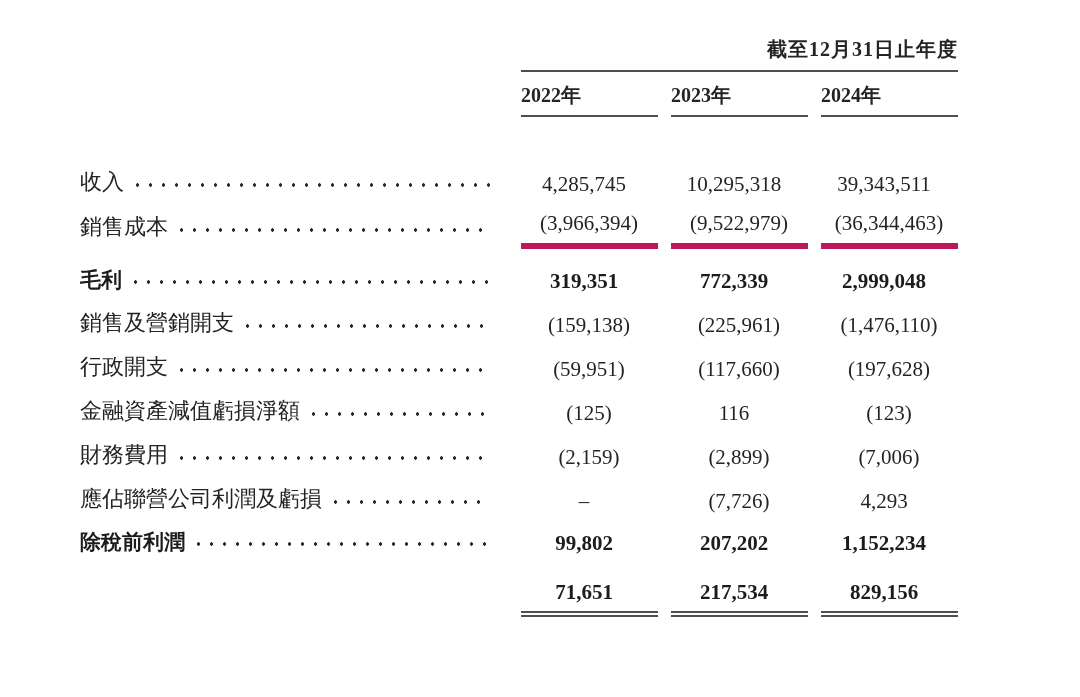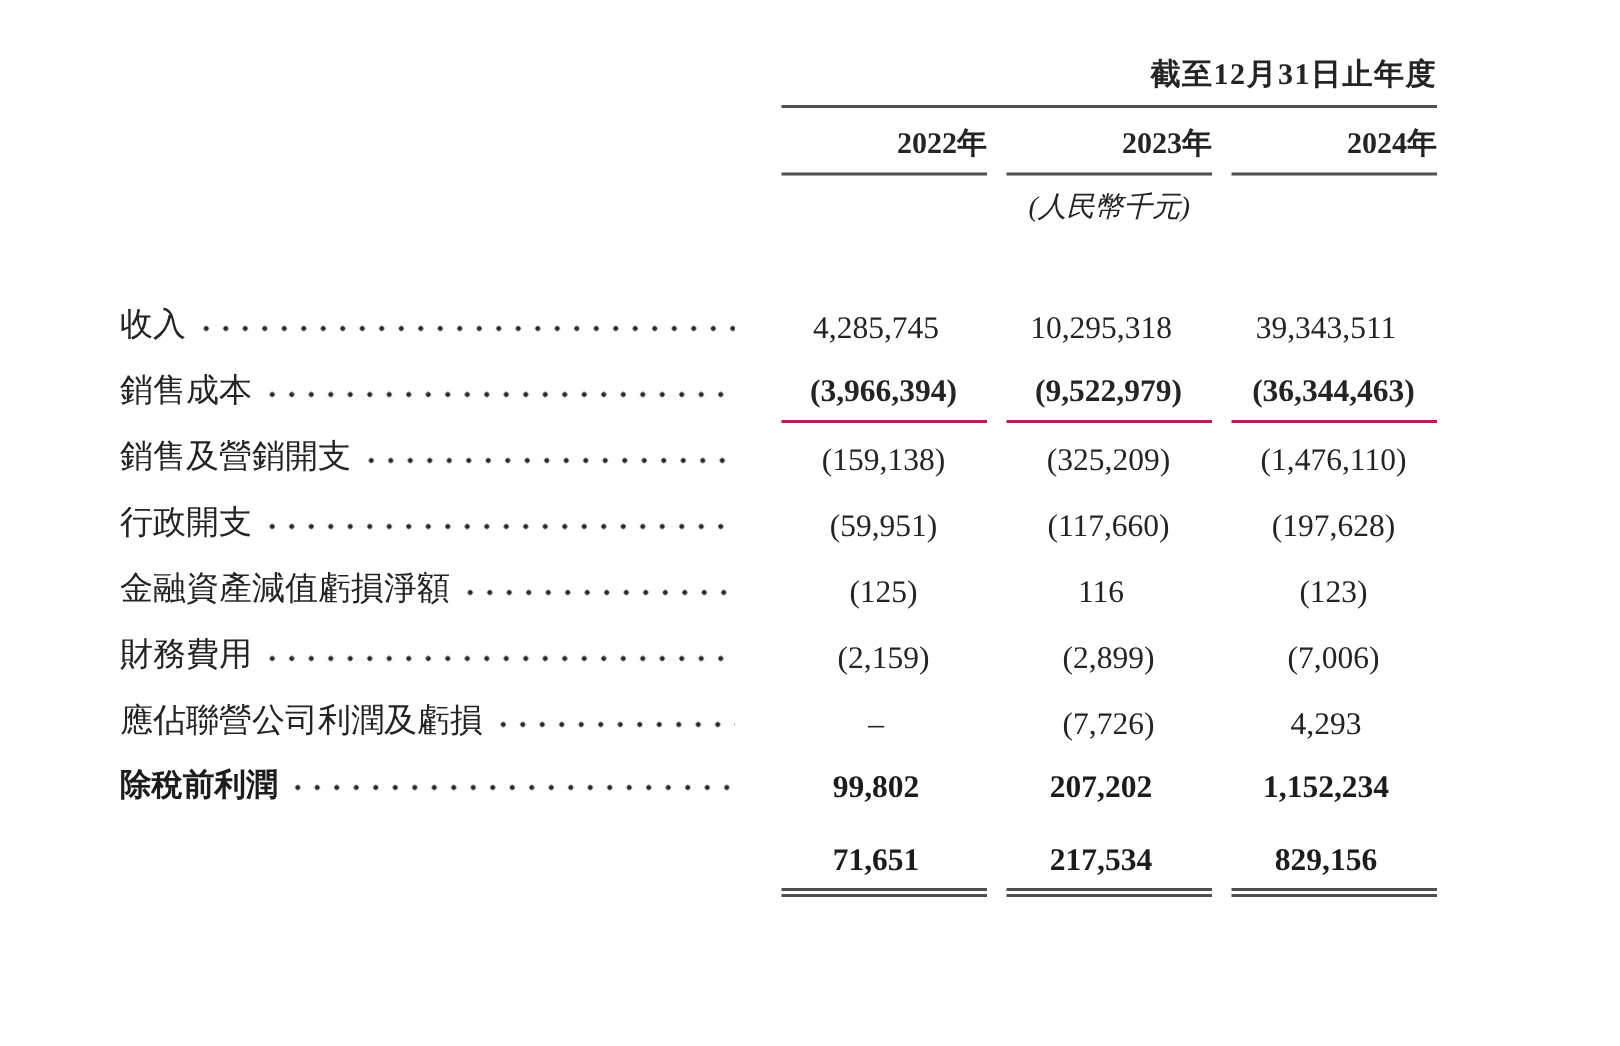--- a/index.html
+++ b/index.html
@@ -40,21 +40,21 @@
     text-align: right;
     font-weight: 700;
     font-size: 20px;
     letter-spacing: 1px;
     padding: 12px 0 7px 0;
     border-bottom: 2px solid #4f4f4f;
     white-space: nowrap;
   }
   .year-head {
     margin-left: 13px;
-    text-align: right;
+    text-align: left;
     font-weight: 700;
     font-size: 20px;
     padding: 10px 0 6px 0;
     border-bottom: 2px solid #4f4f4f;
     white-space: nowrap;
   }
   .unit-note {
     margin-left: 13px;
     text-align: center;
     font-style: italic;
@@ -81,21 +81,21 @@
     background-position: left 0 bottom 10px;
   }
   .num {
     margin-left: 13px;
     text-align: center;
     font-size: 21px;
     padding: 7px 1px 7px 0;
     white-space: nowrap;
   }
   .num.no-paren { padding-right: 11px; }
-  .num.u1 { border-bottom: 2px solid #be185d; font-weight: bold; }
+  .num.u1 { border-bottom: 6px solid #be185d; }
   .num.u2 { border-bottom: 6px double #4f4f4f; padding-bottom: 6px; }
   tr.bold .num { font-weight: 700; color: #1c1c1c; }
   tr.bold .lbl {
     font-family: "Liberation Sans", "DejaVu Sans", sans-serif;
     font-weight: 700;
     font-size: 21px;
     color: #1c1c1c;
   }
   tr.first .label-line, tr.first .num { padding-top: 50px; }
   tr.after-rule .label-line, tr.after-rule .num { padding-top: 17px; }
@@ -123,26 +123,20 @@
         <th>
           <div class="year-head">2022年</div>
         </th>
         <th>
           <div class="year-head">2023年</div>
         </th>
         <th>
           <div class="year-head">2024年</div>
         </th>
       </tr>
-      <tr>
-        <td></td>
-        <td colspan="3">
-          <div class="unit-note">(人民幣千元)</div>
-        </td>
-      </tr>
     </thead>
     <tbody id="table-body">
         <tr class="first">
           <td>
             <div class="label-line">
               <span class="lbl">收入</span>
               <span class="leader"></span>
             </div>
           </td>
           <td>
@@ -165,32 +159,49 @@
           <td>
             <div class="num u1">(3,966,394)</div>
           </td>
           <td>
             <div class="num u1">(9,522,979)</div>
           </td>
           <td>
             <div class="num u1">(36,344,463)</div>
           </td>
         </tr>
+        <tr class="bold after-rule">
+          <td>
+            <div class="label-line">
+              <span class="lbl">毛利</span>
+              <span class="leader"></span>
+            </div>
+          </td>
+          <td>
+            <div class="num no-paren">319,351</div>
+          </td>
+          <td>
+            <div class="num no-paren">772,339</div>
+          </td>
+          <td>
+            <div class="num no-paren">2,999,048</div>
+          </td>
+        </tr>
         <tr>
           <td>
             <div class="label-line">
               <span class="lbl">銷售及營銷開支</span>
               <span class="leader"></span>
             </div>
           </td>
           <td>
             <div class="num">(159,138)</div>
           </td>
           <td>
-            <div class="num">(325,209)</div>
+            <div class="num">(225,961)</div>
           </td>
           <td>
             <div class="num">(1,476,110)</div>
           </td>
         </tr>
         <tr>
           <td>
             <div class="label-line">
               <span class="lbl">行政開支</span>
               <span class="leader"></span>

